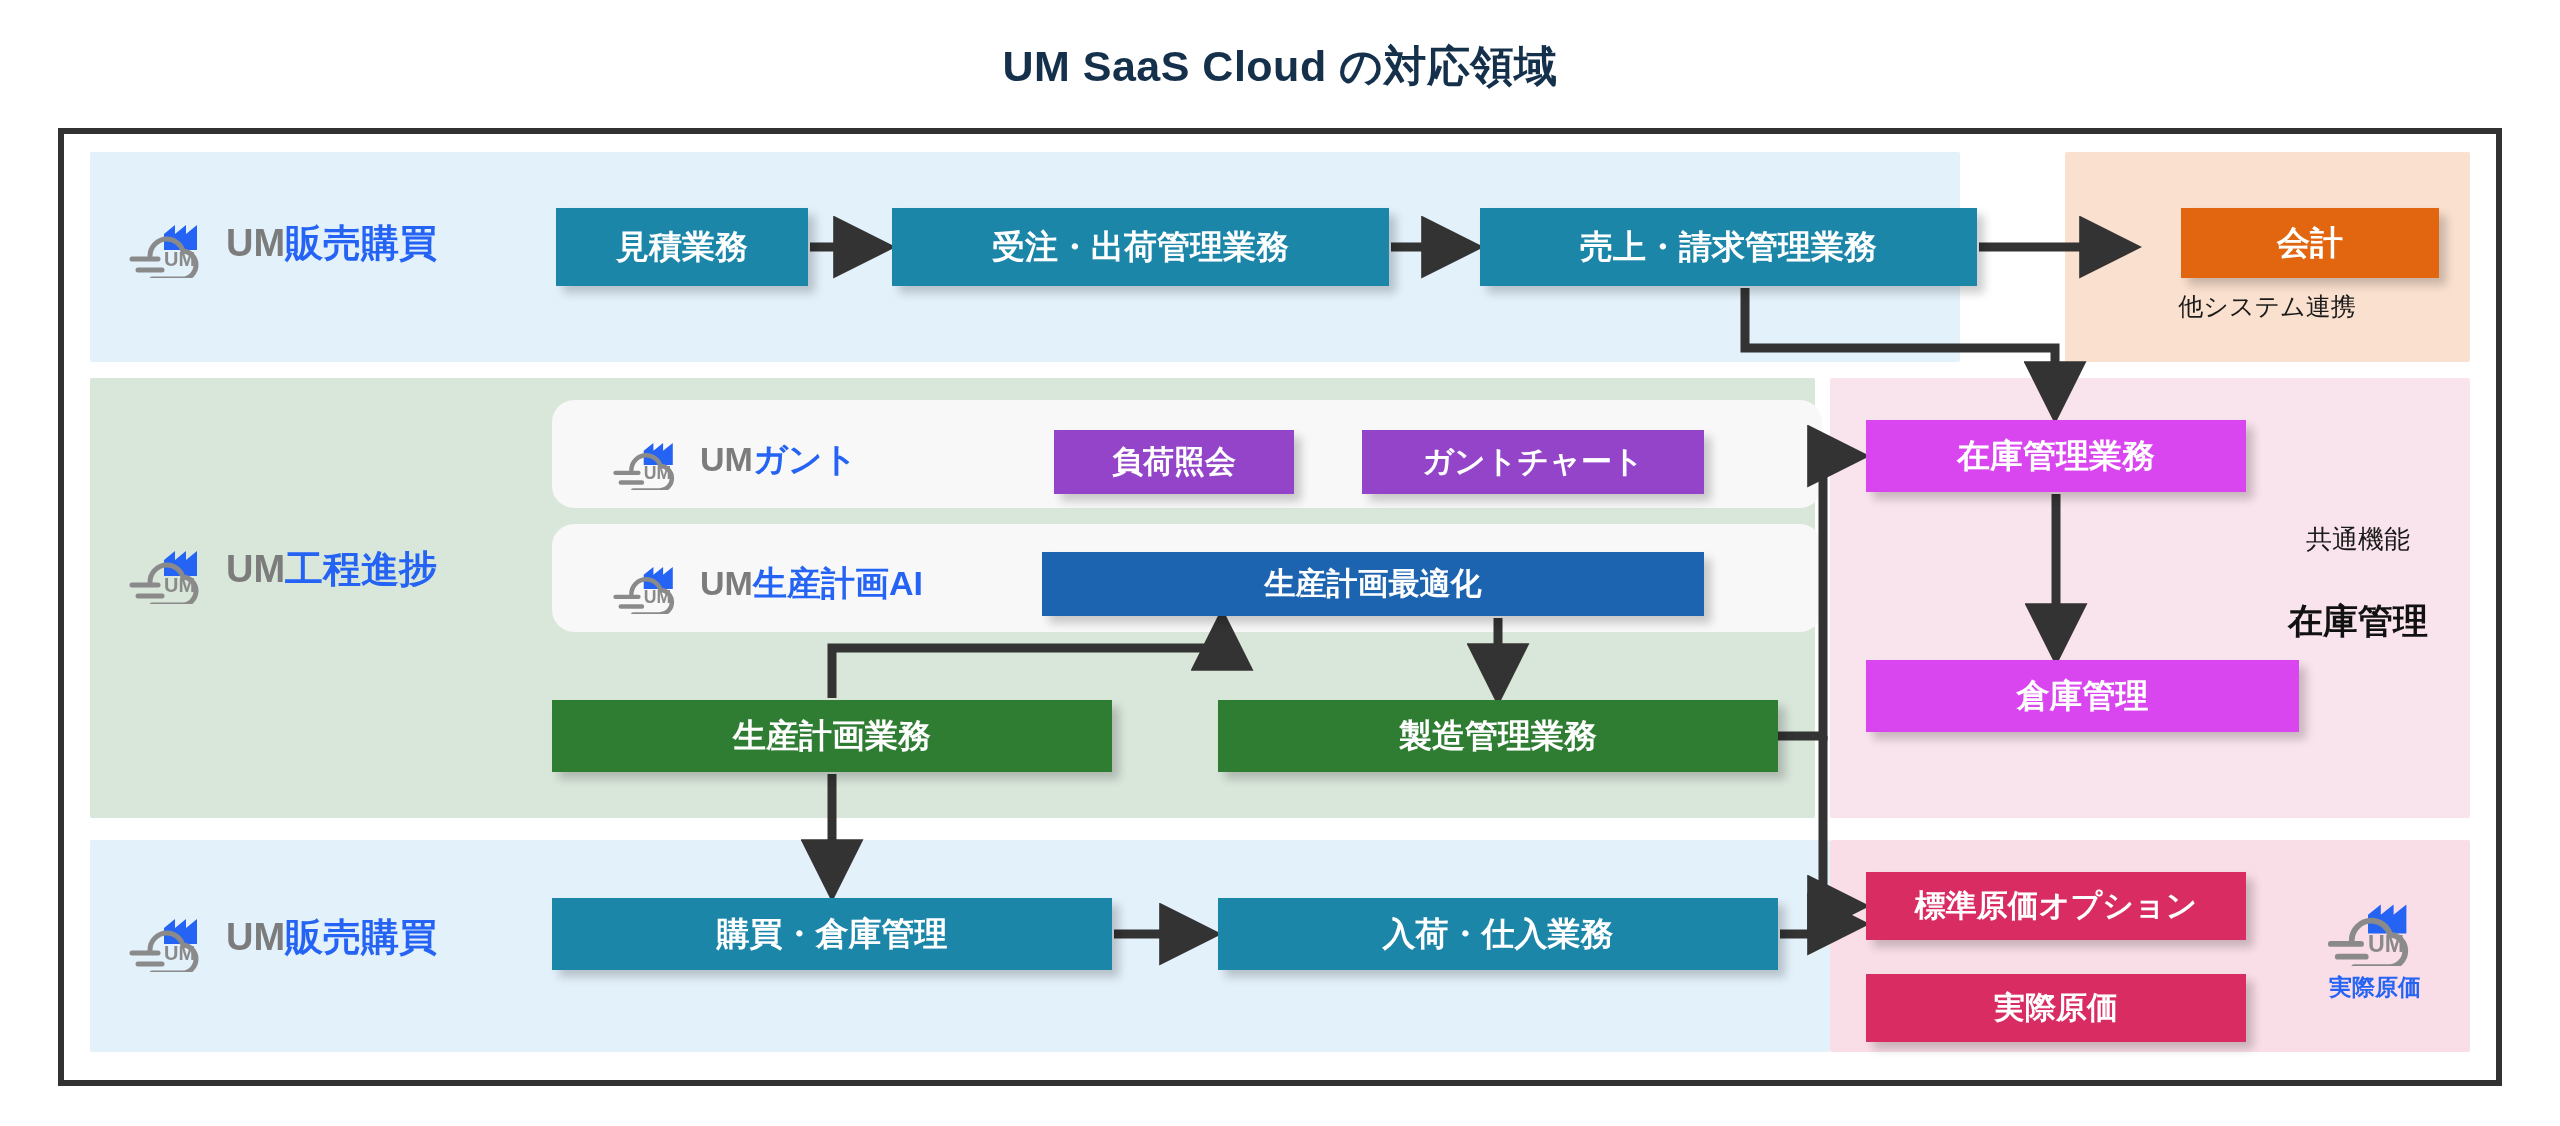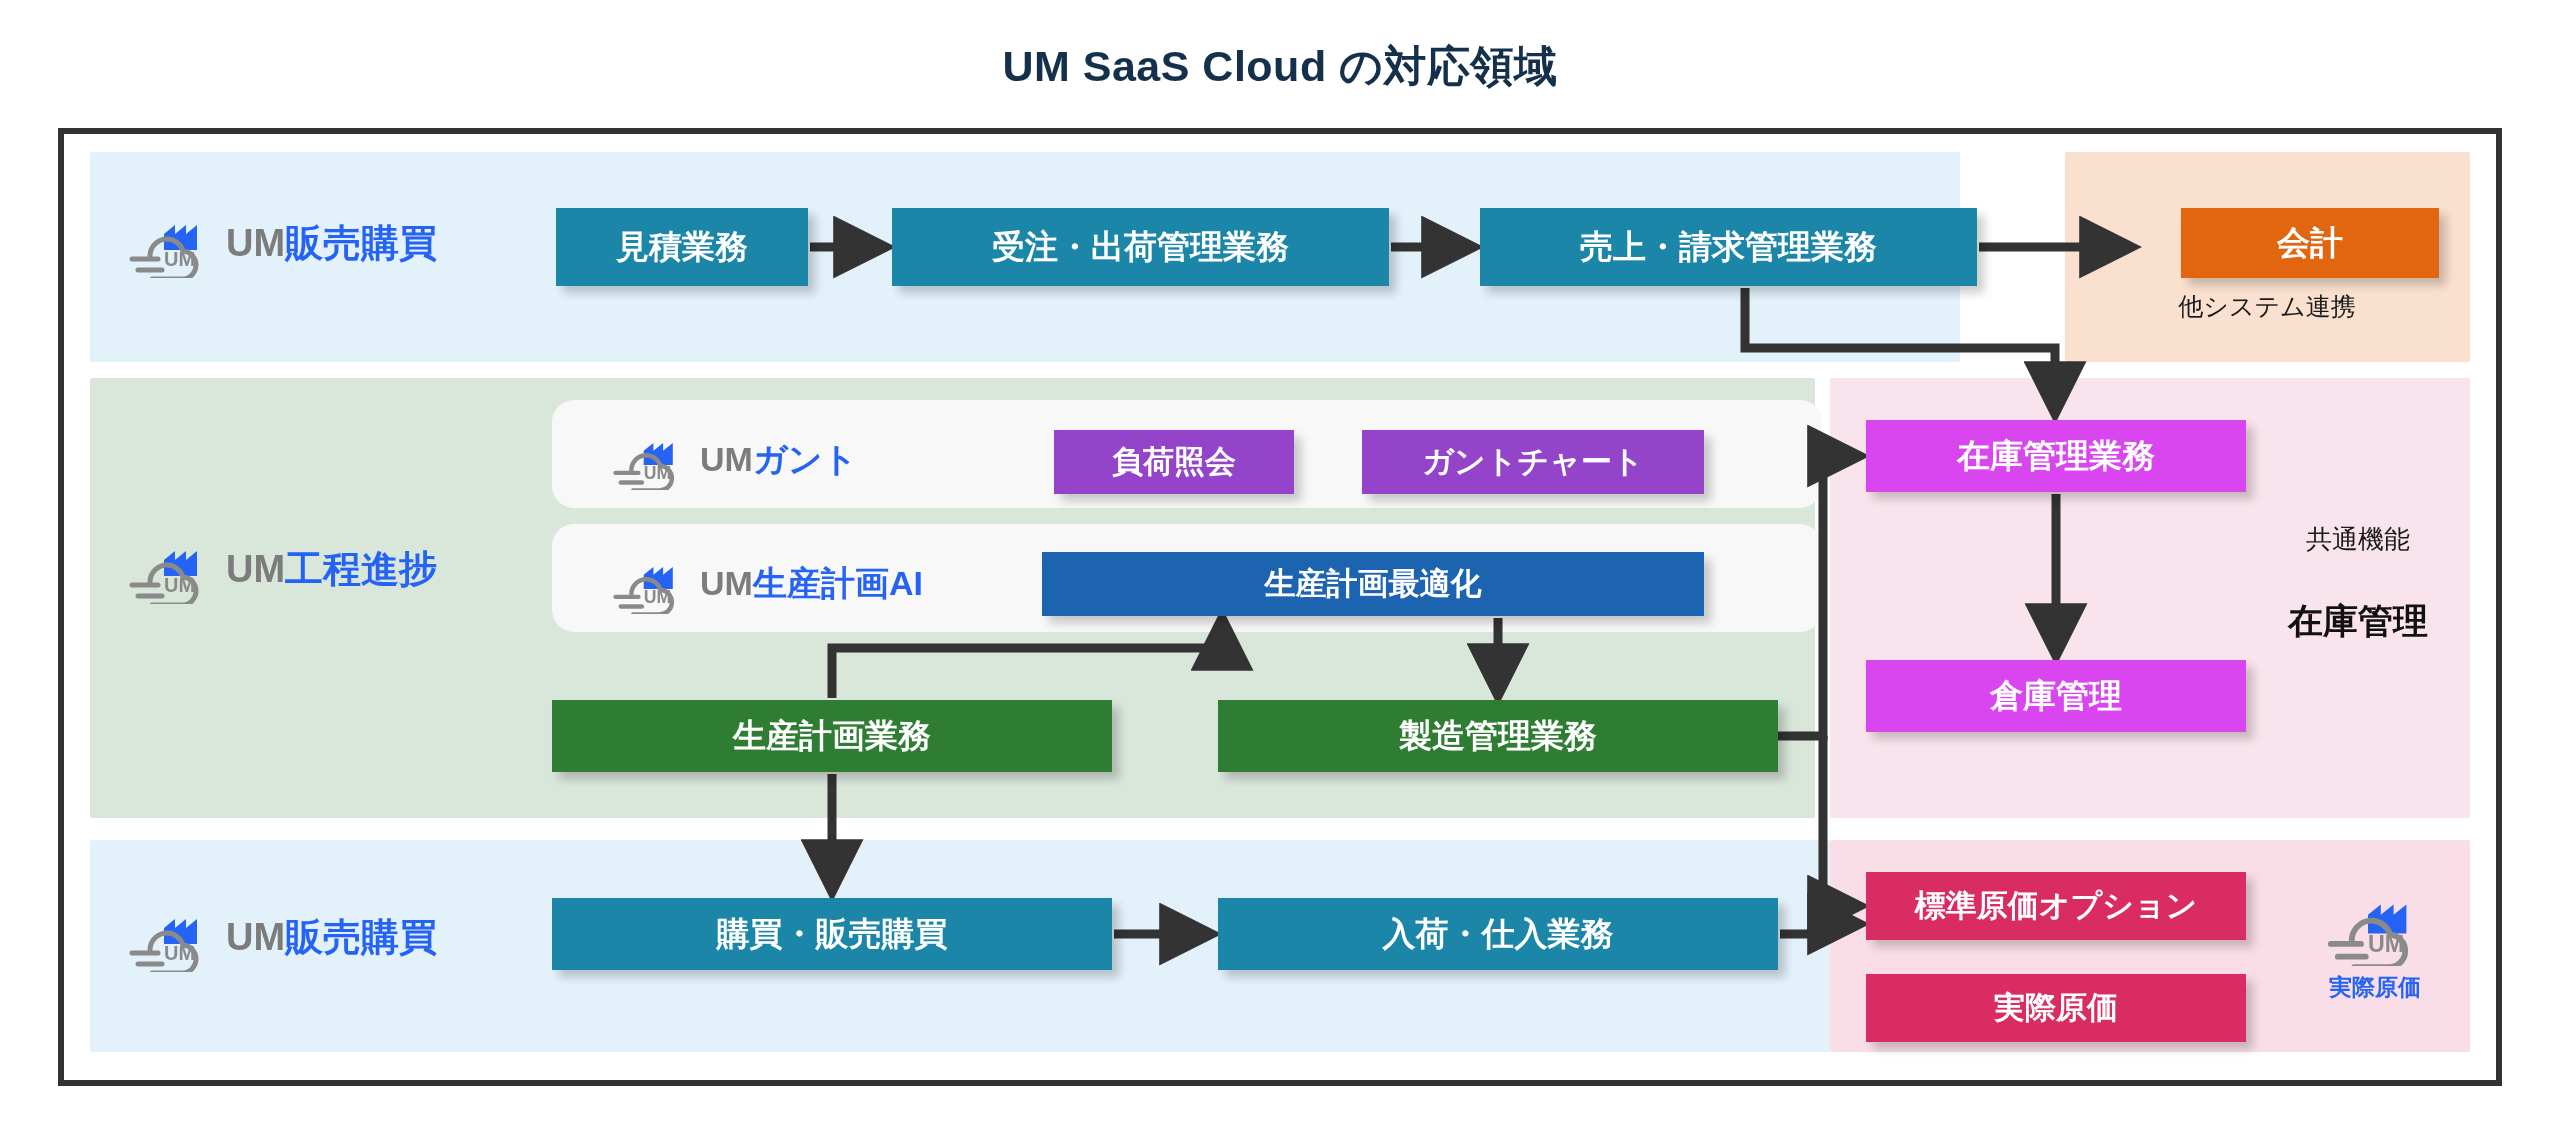--- a/index.html
+++ b/index.html
@@ -82,21 +82,21 @@
 
   
   #box-fuka{left:1054px;top:430px;width:240px;height:64px;font-size:31px;}
   #box-gantt-chart{left:1362px;top:430px;width:342px;height:64px;font-size:31px;}
   #box-saitekika{left:1042px;top:552px;width:662px;height:64px;font-size:31px;}
   #box-seisan{left:552px;top:700px;width:560px;height:72px;font-size:33px;}
   #box-seizo{left:1218px;top:700px;width:560px;height:72px;font-size:33px;}
 
   
   #box-zaiko{left:1866px;top:420px;width:380px;height:72px;font-size:33px;}
-  #box-souko{left:1866px;top:660px;width:380px;height:72px;font-size:33px;}
+  #box-souko{left:1866px;top:660px;width:433px;height:72px;font-size:33px;}
   #label-kyotsu{left:2252px;top:522px;width:212px;text-align:center;
       font-size:26px;color:#1a1a1a;}
   #label-zaiko-kanri{left:2252px;top:562px;width:212px;text-align:center;
       font-size:35px;font-weight:bold;color:#111111;margin-top:36px;}
 
   
   #box-kobai{left:552px;top:898px;width:560px;height:72px;font-size:33px;}
   #box-nyuka{left:1218px;top:898px;width:560px;height:72px;font-size:33px;}
   #box-hyojun{left:1866px;top:872px;width:380px;height:68px;font-size:31px;}
   #box-jissai{left:1866px;top:974px;width:380px;height:68px;font-size:31px;}
@@ -251,16 +251,16 @@
 <div class="abs box purple" id="box-gantt-chart">ガントチャート</div>
 <div class="abs box blue" id="box-saitekika">生産計画最適化</div>
 <div class="abs box green" id="box-seisan">生産計画業務</div>
 <div class="abs box green" id="box-seizo">製造管理業務</div>
 
 <div class="abs box crimson" id="box-zaiko">在庫管理業務</div>
 <div class="abs box crimson" id="box-souko">倉庫管理</div>
 <div class="abs" id="label-kyotsu">共通機能</div>
 <div class="abs" id="label-zaiko-kanri">在庫管理</div>
 
-<div class="abs box teal" id="box-kobai">購買・販売購買</div>
+<div class="abs box teal" id="box-kobai">購買・倉庫管理</div>
 <div class="abs box teal" id="box-nyuka">入荷・仕入業務</div>
 <div class="abs box pink" id="box-hyojun">標準原価オプション</div>
 <div class="abs box pink" id="box-jissai">実際原価</div>
 
 </body></html>

